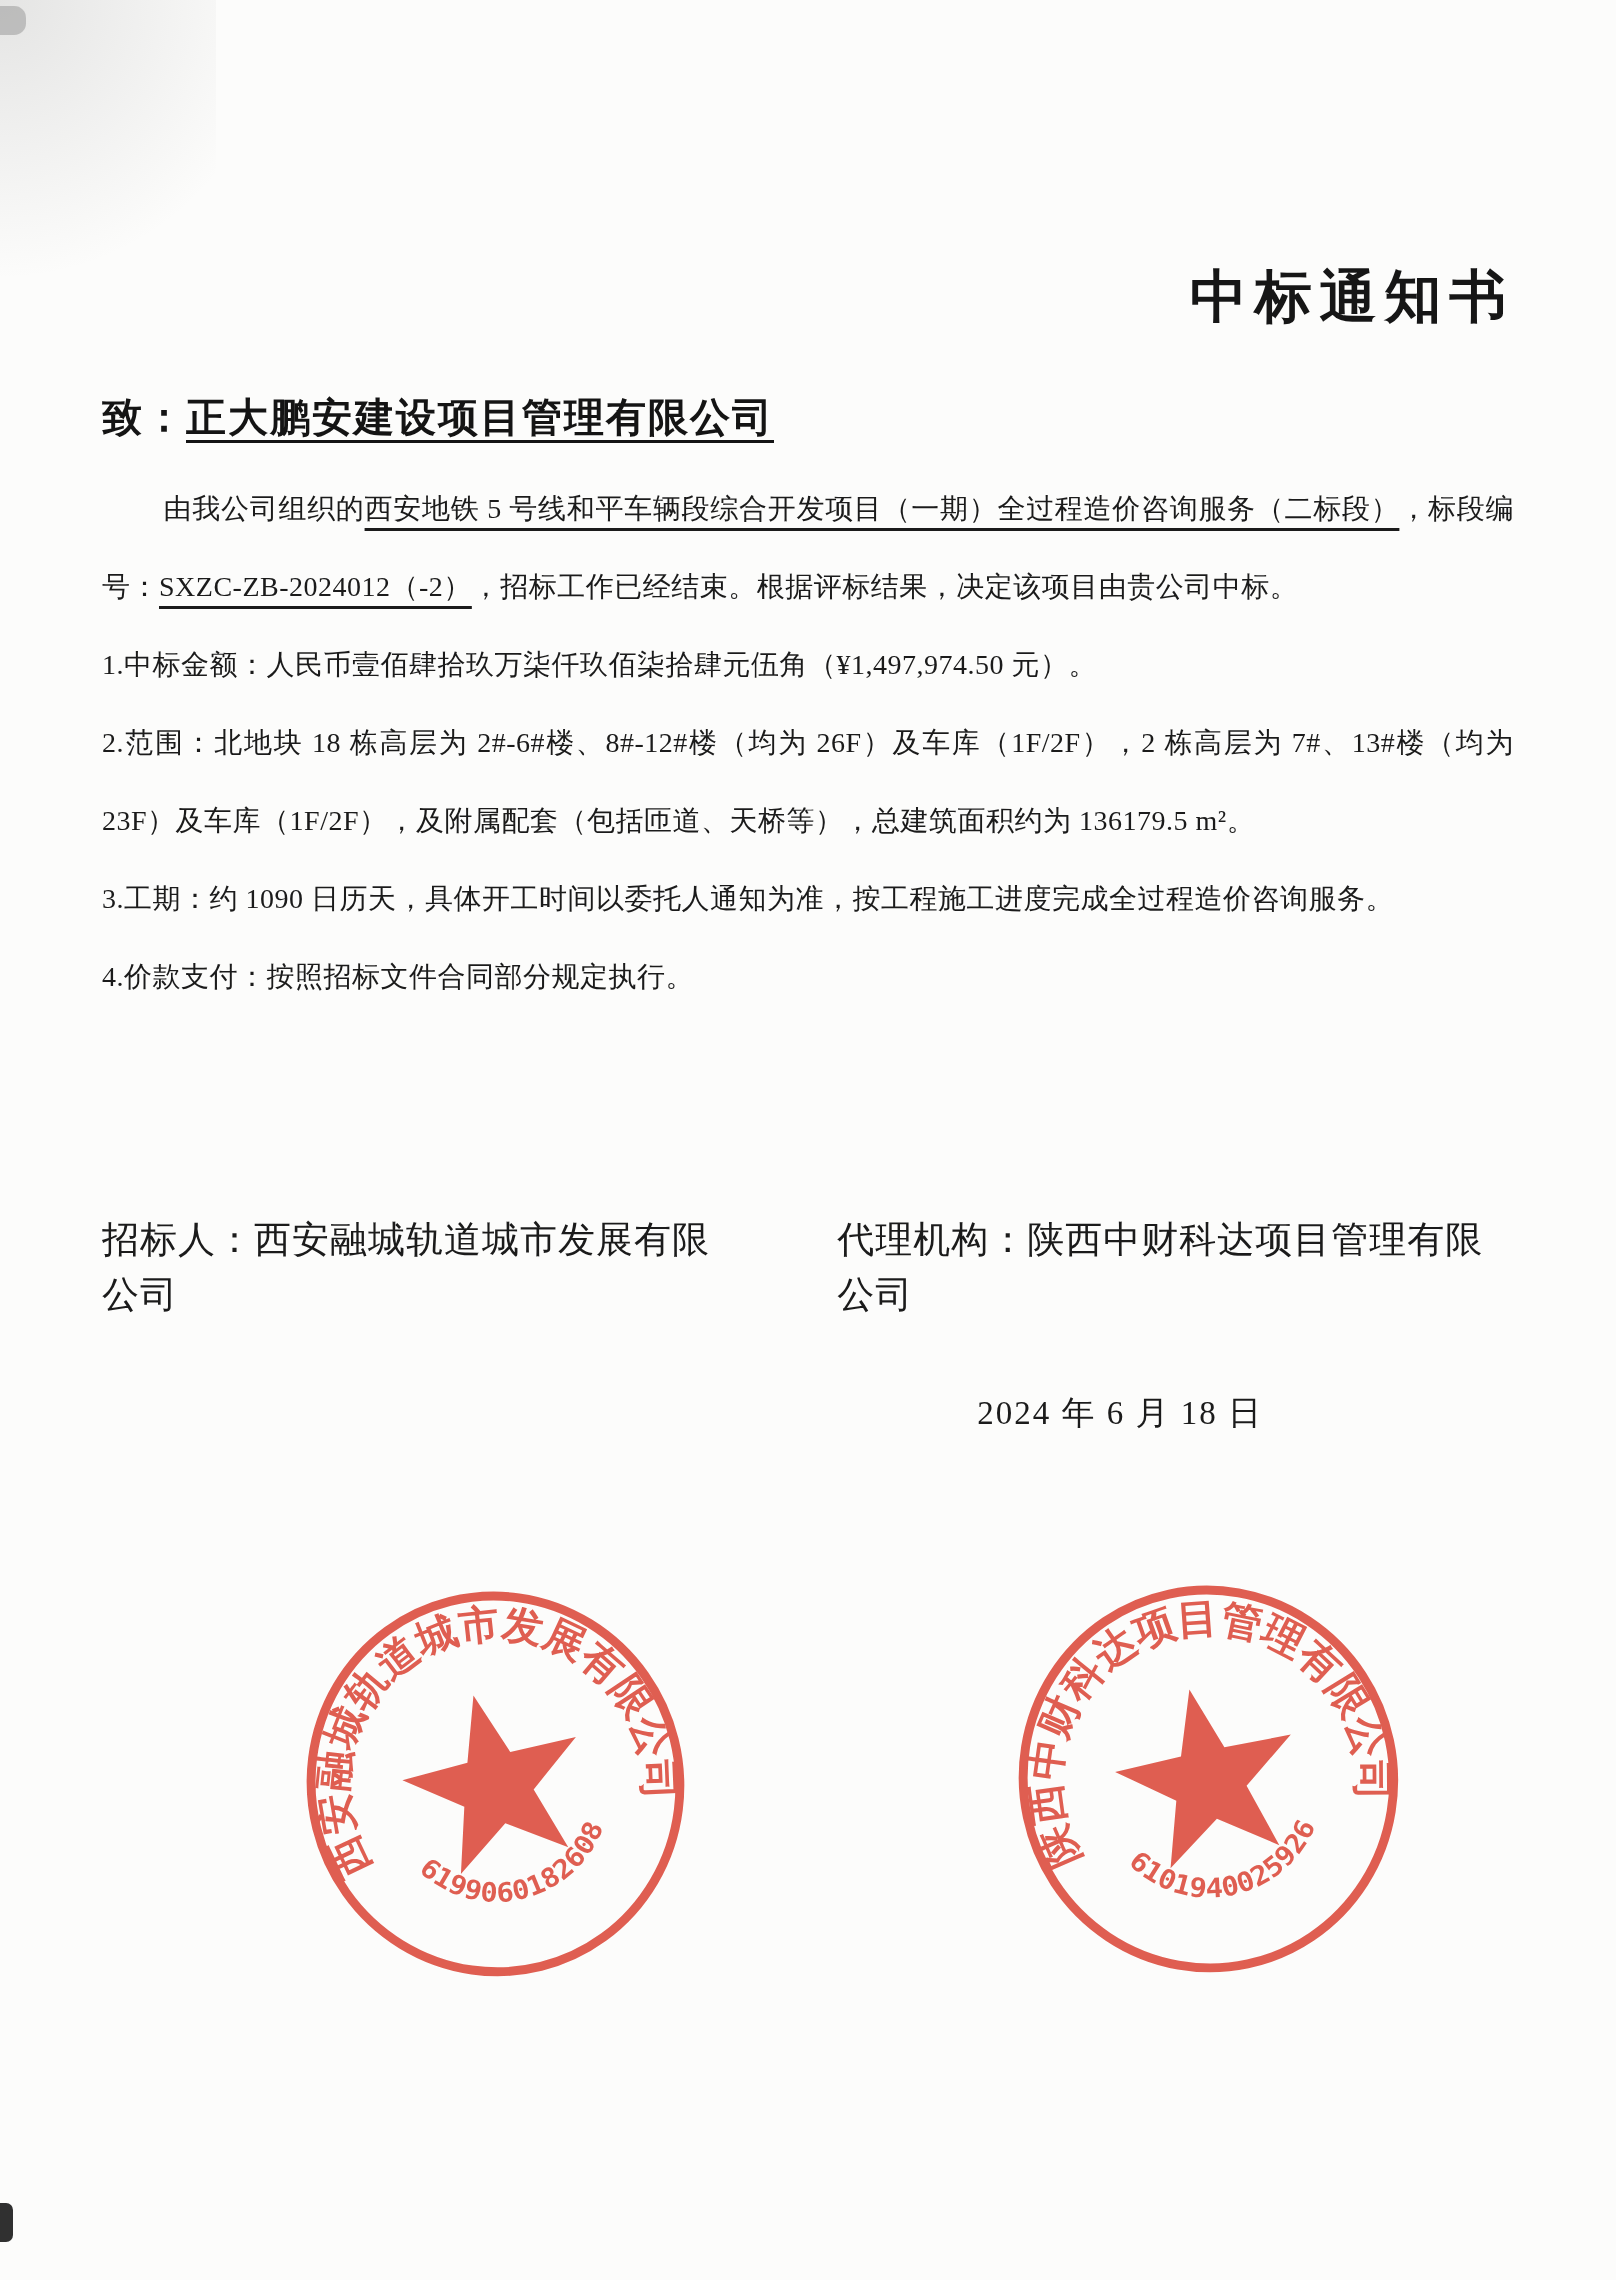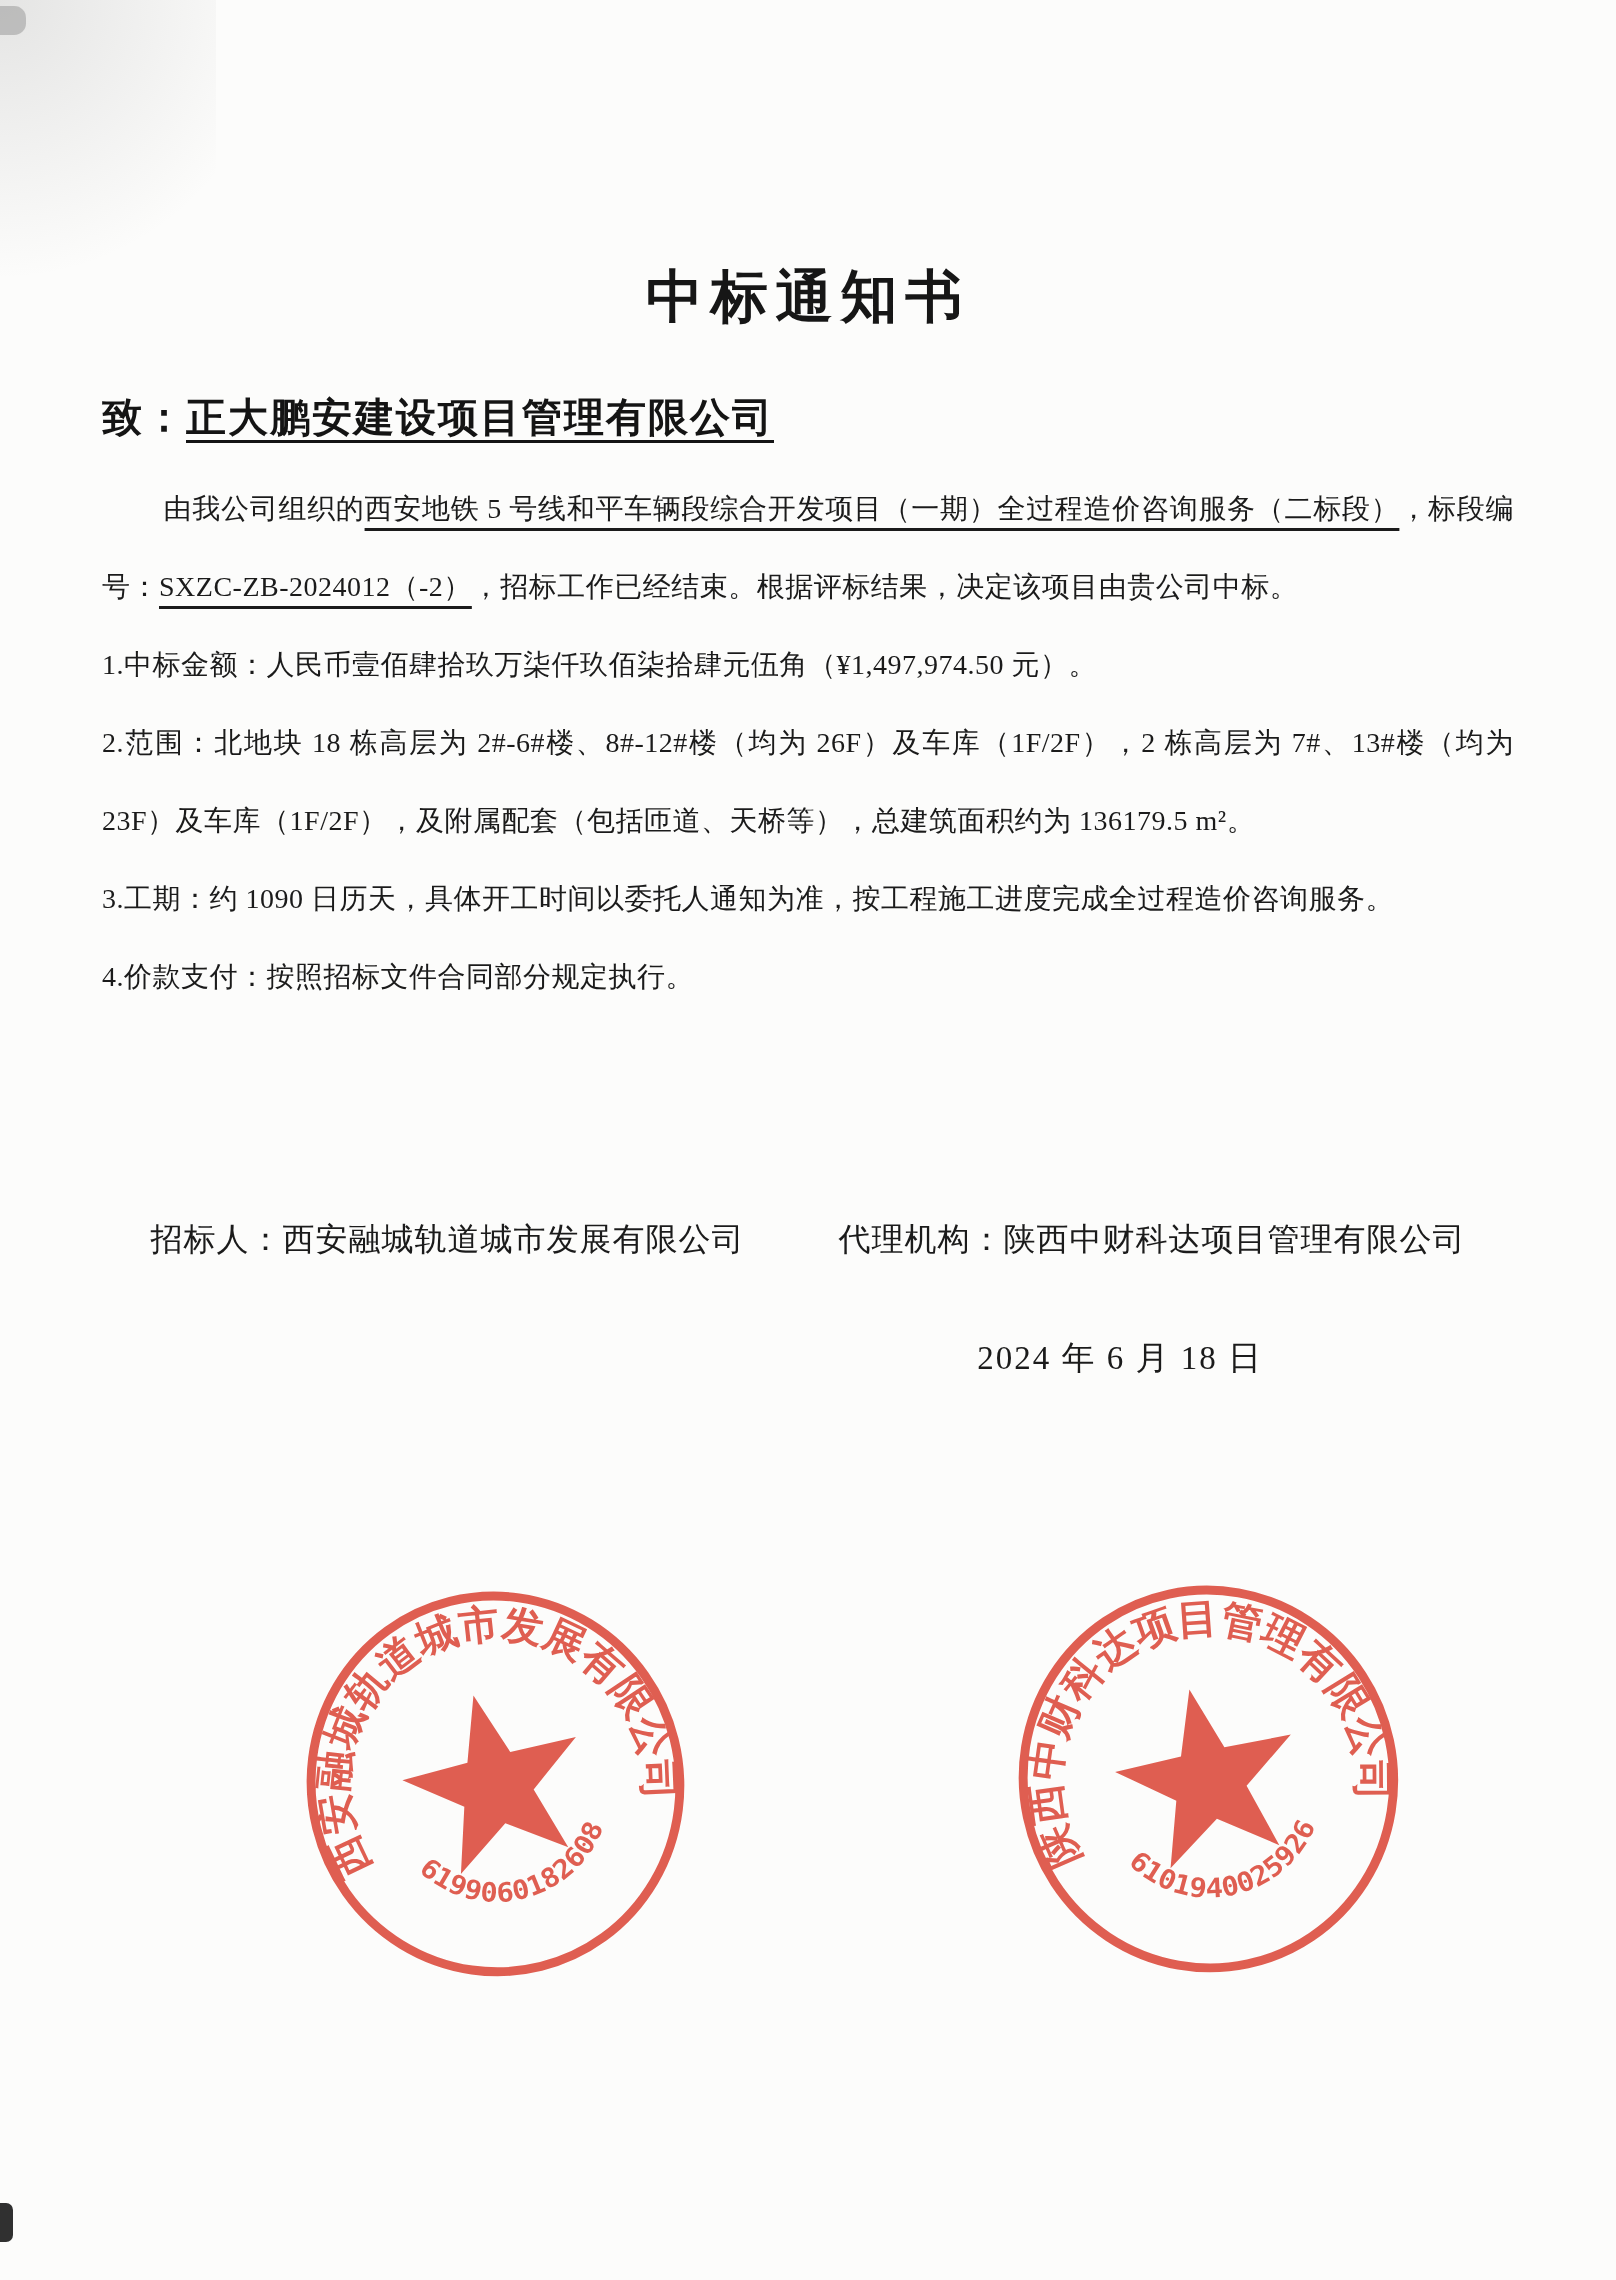--- a/index.html
+++ b/index.html
@@ -12,21 +12,21 @@
     color:#1b1b1b;
   }
   .page::before{ 
     content:"";position:absolute;left:0;top:0;width:216px;height:412px;
     background:radial-gradient(circle at 0 0, rgba(120,120,120,.18), rgba(120,120,120,0) 60%);
     pointer-events:none;
   }
   .content{padding:0 102px;}
   .doc-title{
     margin:0;padding-top:263px;
-    text-align:center;
+    text-align:right;
     font-size:57px;font-weight:700;letter-spacing:7.8px;
     line-height:1.2;color:#161616;
   }
   .recipient{
     margin-top:61px;
     font-size:40px;font-weight:700;line-height:1.3;color:#141414;
     letter-spacing:2px;
   }
   .recipient .company{
     text-decoration:underline;
@@ -38,21 +38,21 @@
   .intro{margin:25.5px 0 0 0;text-indent:2.2em;}
   .intro .u{
     text-decoration:underline;
     text-decoration-thickness:2.5px;
     text-underline-offset:9.8px;
   }
   .item{margin:0;}
   .signature-row{
     display:flex;align-items:baseline;
     margin-top:196px;
-    font-size:32px;line-height:55px;letter-spacing:1px;justify-content:center;
+    font-size:37px;line-height:55px;letter-spacing:1px;justify-content:center;
   }
   .signature-row .agency-block{margin-left:94px;}
   .date-line{
     margin-top:69px;
     font-size:33px;line-height:45px;
     text-align:right;padding-right:251px;letter-spacing:2px;
   }
   
   .seal{position:absolute;z-index:5;mix-blend-mode:multiply;opacity:.82;}
   .seal svg{display:block;}

